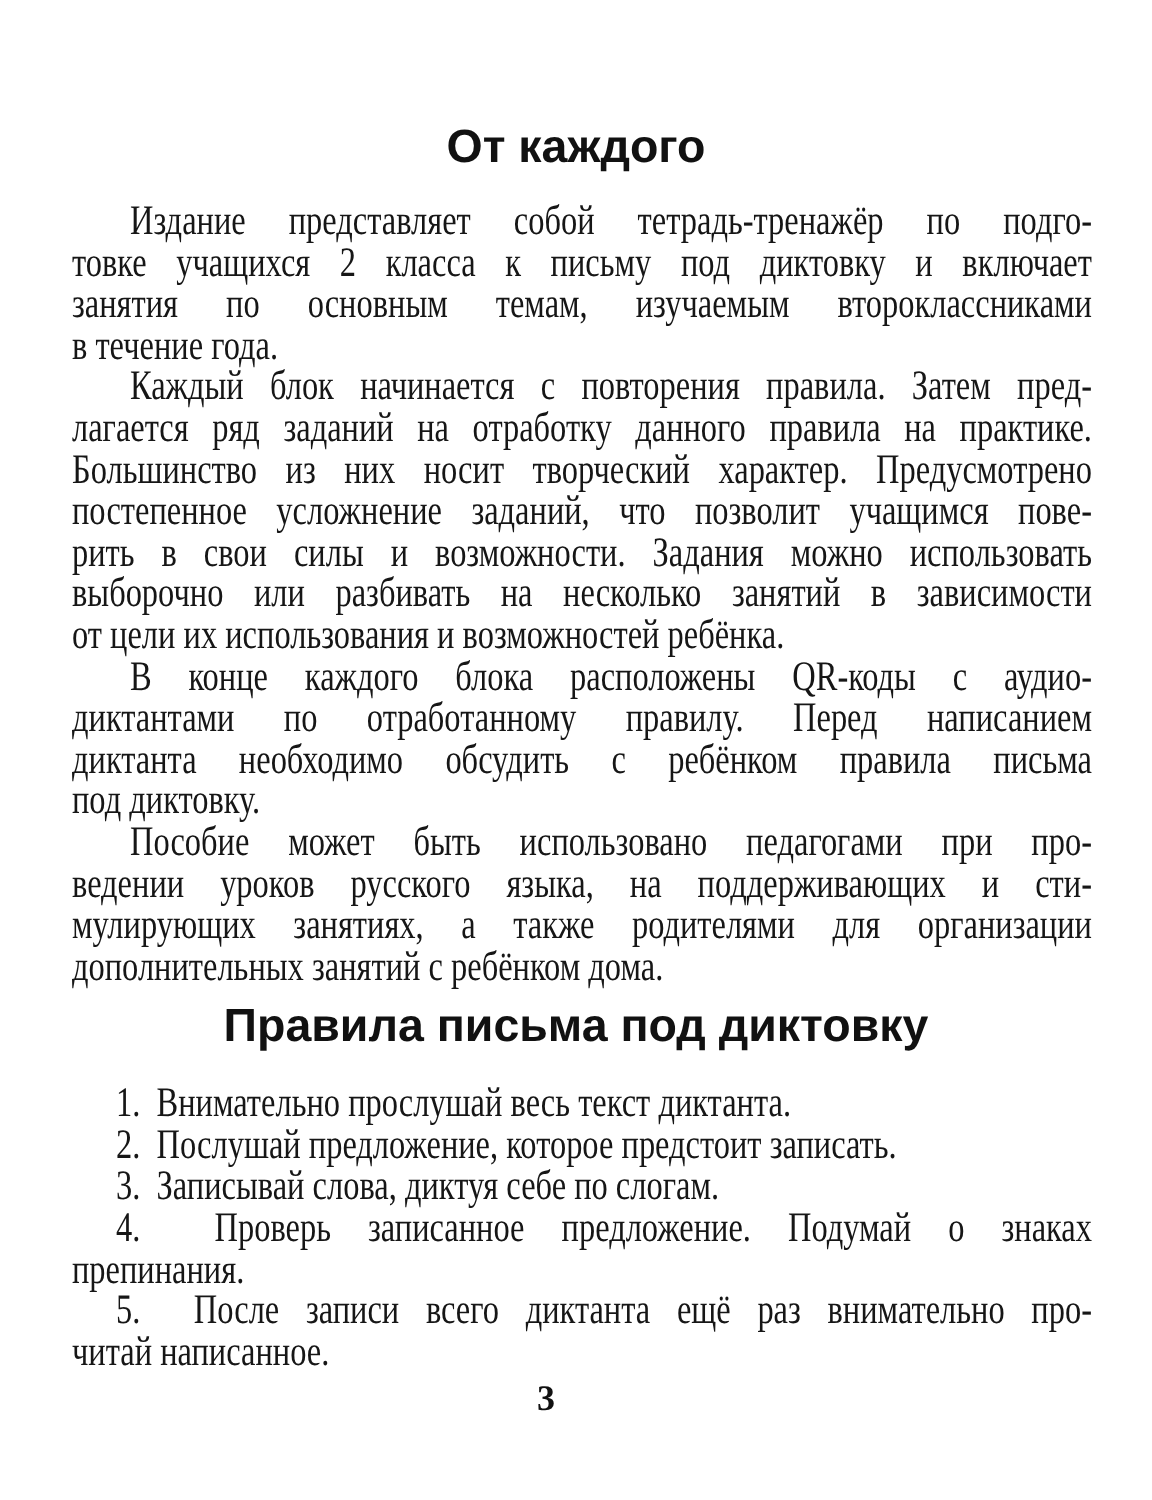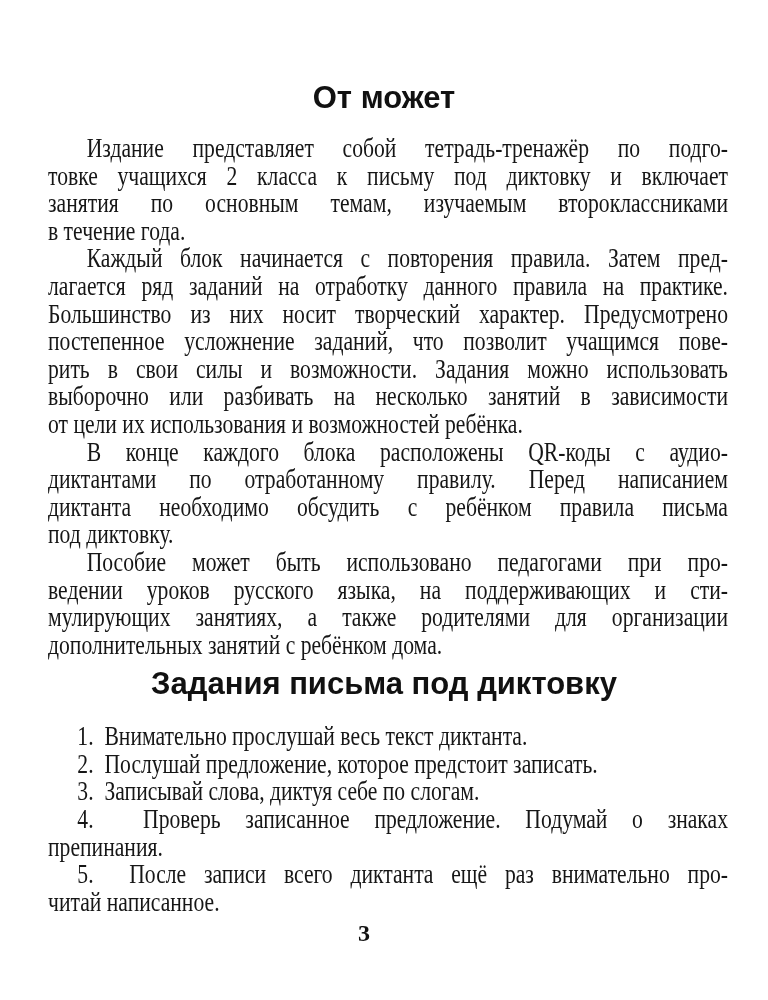--- a/index.html
+++ b/index.html
@@ -48,21 +48,21 @@
     font-size: 24px;
     line-height: 28px;
     color: #111111;
   }
 </style>
 </head>
 <body>
 
 <div class="page">
 
-  <h1 class="heading h-author">От может</h1>
+  <h1 class="heading h-author">От каждого</h1>
 
   <div class="textcol">
     <div>
       <div class="ln j ind">Издание представляет собой тетрадь-тренажёр по подго-</div>
       <div class="ln j">товке учащихся 2 класса к письму под диктовку и включает</div>
       <div class="ln j">занятия по основным темам, изучаемым второклассниками</div>
       <div class="ln l">в течение года.</div>
     </div>
     <div>
       <div class="ln j ind">Каждый блок начинается с повторения правила. Затем пред-</div>
@@ -80,21 +80,21 @@
       <div class="ln l">под диктовку.</div>
     </div>
     <div>
       <div class="ln j ind">Пособие может быть использовано педагогами при про-</div>
       <div class="ln j">ведении уроков русского языка, на поддерживающих и сти-</div>
       <div class="ln j">мулирующих занятиях, а также родителями для организации</div>
       <div class="ln l">дополнительных занятий с ребёнком дома.</div>
     </div>
   </div>
 
-  <h2 class="heading h-rules">Задания письма под диктовку</h2>
+  <h2 class="heading h-rules">Правила письма под диктовку</h2>
 
   <div class="textcol">
     <div class="ln l indL">1.&nbsp; Внимательно прослушай весь текст диктанта.</div>
     <div class="ln l indL">2.&nbsp; Послушай предложение, которое предстоит записать.</div>
     <div class="ln l indL">3.&nbsp; Записывай слова, диктуя себе по слогам.</div>
     <div class="ln j indL">4.&nbsp; Проверь записанное предложение. Подумай о знаках</div>
     <div class="ln l">препинания.</div>
     <div class="ln j indL">5.&nbsp; После записи всего диктанта ещё раз внимательно про-</div>
     <div class="ln l">читай написанное.</div>
   </div>

